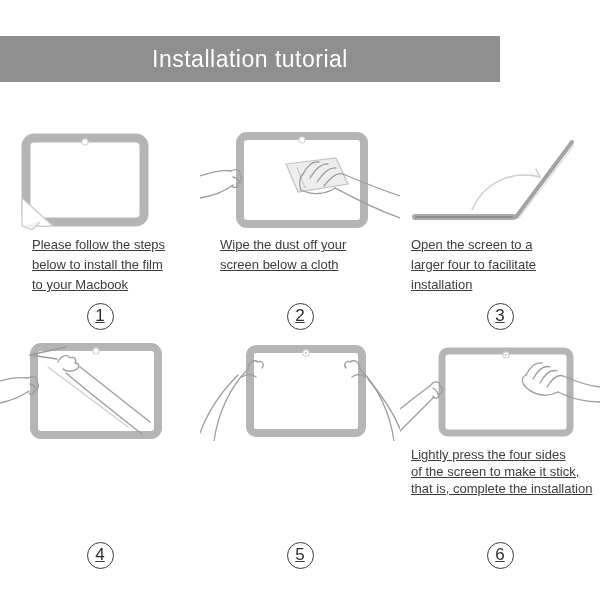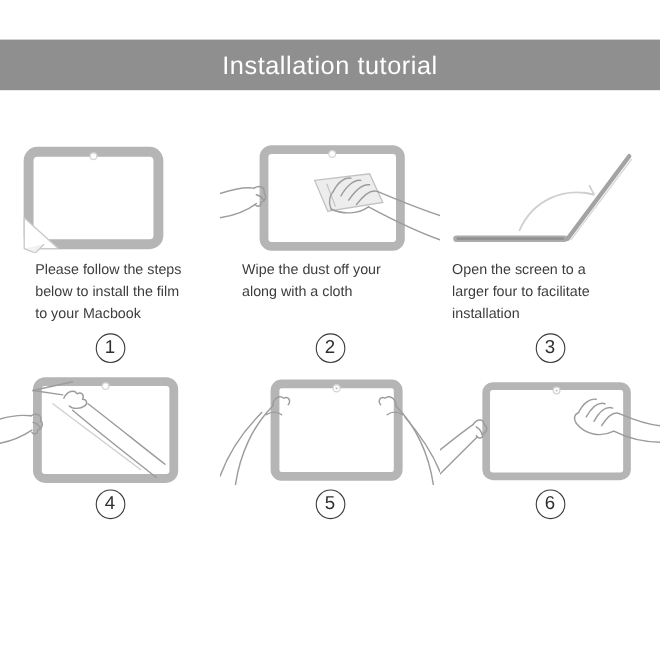--- a/index.html
+++ b/index.html
@@ -1,27 +1,27 @@
 <!DOCTYPE html>
 <html><head>
 <meta charset="utf-8">
 <style>
   html,body{margin:0;padding:0;}
   body{
     width:600px;height:600px;background:#ffffff;overflow:hidden;
     font-family:"Liberation Sans", sans-serif;color:#3c3c3c;
   }
   .header{
-    margin-top:36px;width:600px;height:46px;background:#8f8f8f;
+    margin-top:36px;width:500px;height:46px;background:#8f8f8f;
     display:flex;align-items:center;justify-content:center;
   }
   .header .title{
     color:#ffffff;font-size:23px;letter-spacing:0.5px;font-weight:400;
   }
-  .steps{margin-top:48px;}
+  .steps{margin-top:48px;text-decoration:underline;}
   .row{display:flex;}
   .row1{margin-bottom:8px;}
   .step{width:200px;display:flex;flex-direction:column;}
   .fig{width:200px;height:100px;}
   .fig svg{display:block;width:200px;height:100px;}
   .desc{
     font-size:13px;white-space:pre;padding-top:5px;
   }
   .row1 .desc{line-height:20px;min-height:64px;}
   .row2 .desc{line-height:17px;min-height:92px;}
@@ -85,21 +85,21 @@
             <path d="M117,52 C123,43 130,37 136,38"></path>
             <path d="M124,56 C130,48 137,42 143,44"></path>
             <path d="M101,60 C111,65 125,65 135,58"></path>
             <path d="M101,60 C98,53 100,47 103,44"></path>
             <path d="M135,58 C150,66 172,78 200,88"></path>
             <path d="M143,44 C162,52 182,60 200,66"></path>
           </g>
         </svg>
       </div>
       <div class="desc c2">Wipe the dust off your
-along with a cloth</div>
+screen below a cloth</div>
       <div class="numwrap">
         <span class="num">2</span>
       </div>
     </div>
 
     <div class="step">
       <div class="fig">
         <svg viewBox="0 0 200 100">
           <rect x="12" y="84" width="104" height="6" rx="3" fill="#ababab"></rect>
           <rect x="15" y="86" width="98" height="2" rx="1" fill="#8d8d8d"></rect>
@@ -183,19 +183,22 @@
             <path d="M133,38 C138,29 144,24 150,26"></path>
             <path d="M140,42 C145,33 151,28 157,30"></path>
             <path d="M147,46 C152,38 158,33 163,35"></path>
             <path d="M124,44 C132,54 146,57 158,51"></path>
             <path d="M124,44 C121,39 122,36 126,34"></path>
             <path d="M158,51 C172,58 186,61 200,61"></path>
             <path d="M163,35 C177,41 190,45 200,46"></path>
           </g>
         </svg>
       </div>
+      <div class="desc c3">Lightly press the four sides
+of the screen to make it stick,
+that is, complete the installation</div>
       <div class="numwrap">
         <span class="num">6</span>
       </div>
     </div>
 
   </div>
 </div>
 
 </body></html>

